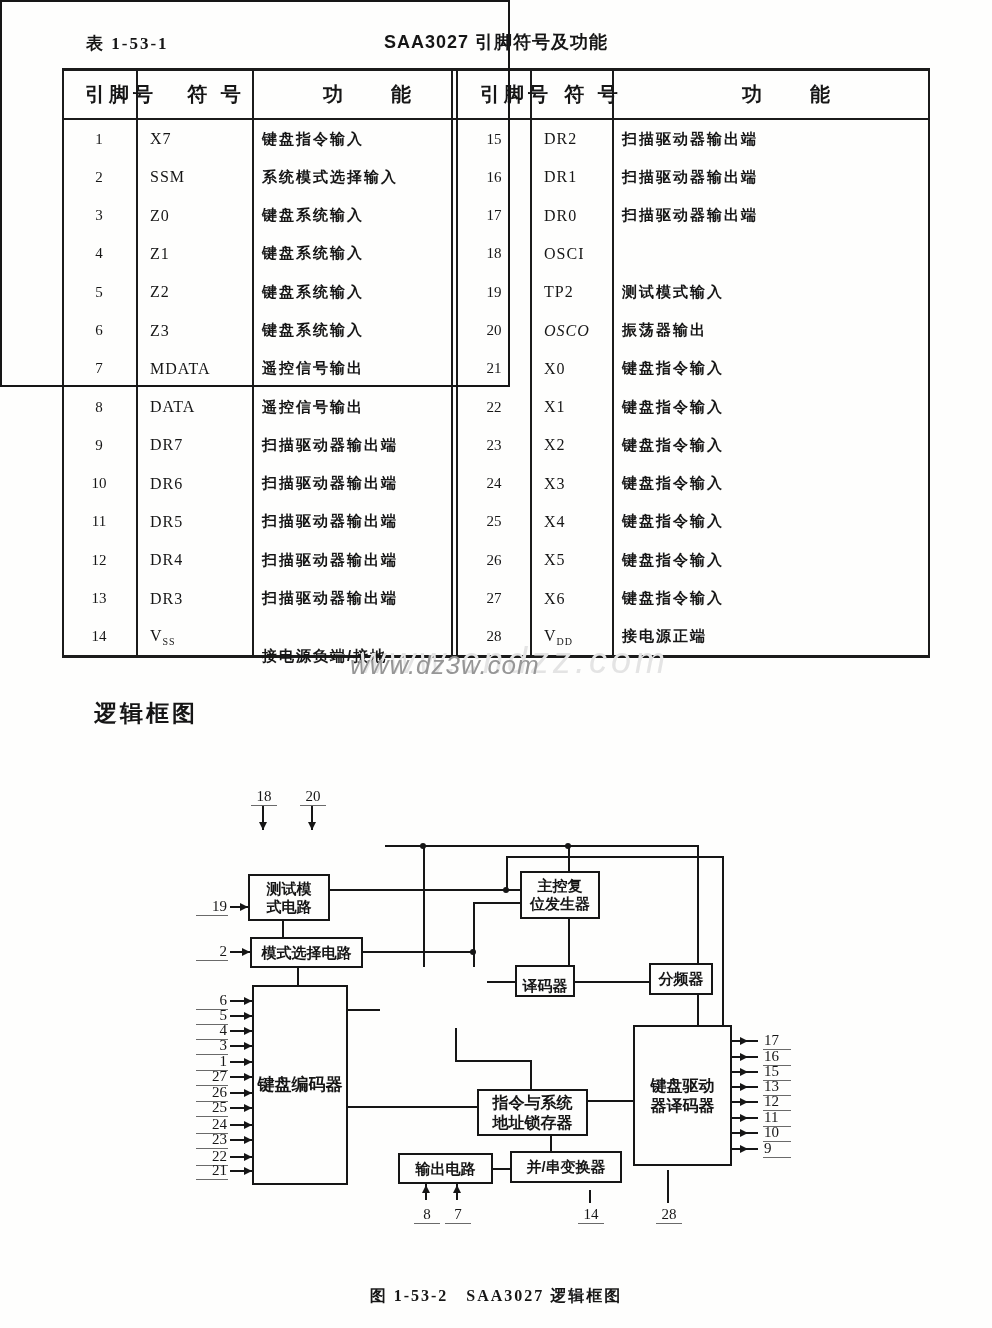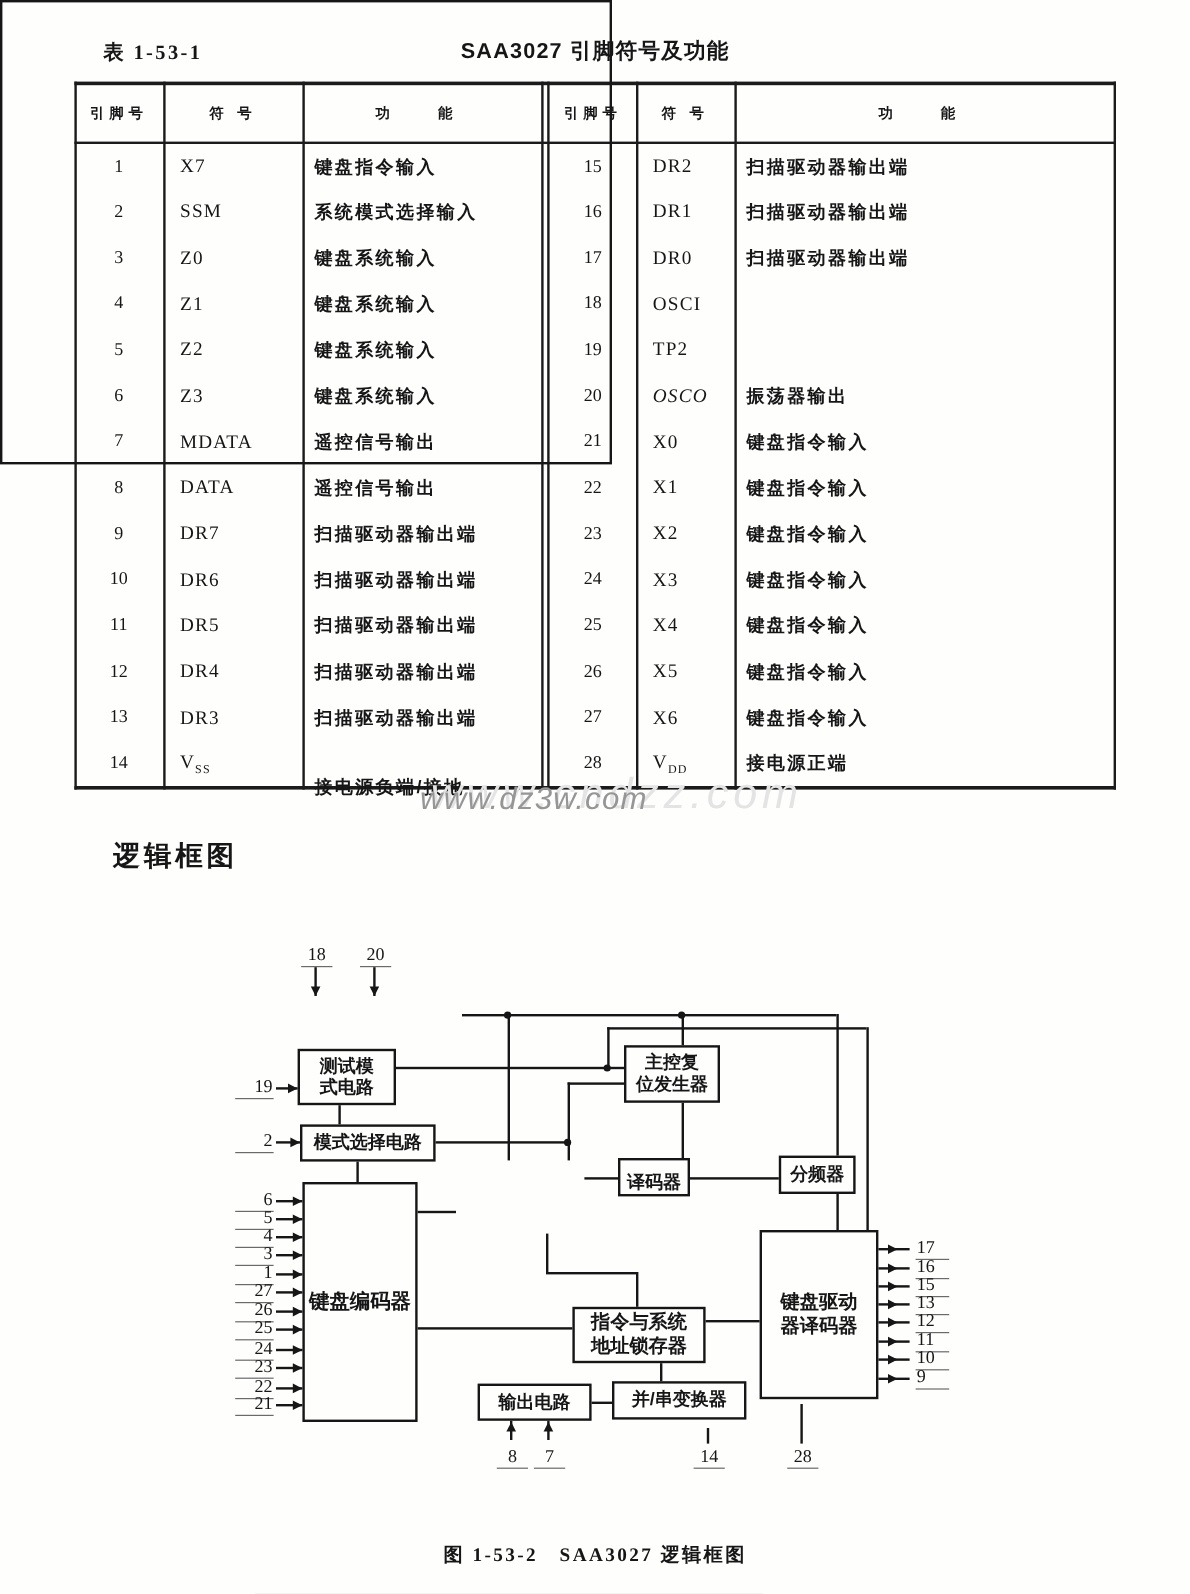--- a/index.html
+++ b/index.html
@@ -11,21 +11,21 @@
   .abs{position:absolute;}
   
   .tbl-label{left:86px;top:32px;font-size:17px;font-weight:700;letter-spacing:2px;
              font-family:"Liberation Serif","DejaVu Serif",serif;}
   .tbl-title{left:0;top:30px;width:992px;text-align:center;font-size:18px;font-weight:700;letter-spacing:1px;}
   
   .table{left:62px;top:68px;width:868px;height:590px;}
   .hline,.vline{position:absolute;background:#1b1b1b;}
   .cellnum{font-family:"Liberation Serif","DejaVu Serif",serif;}
   .th{position:absolute;top:0;height:52px;display:flex;align-items:center;justify-content:center;
-      font-size:12px;font-weight:700;letter-spacing:4px;}
+      font-size:20px;font-weight:700;letter-spacing:4px;padding-left:22px;}
   .rows{position:absolute;top:52px;height:536px;display:flex;flex-direction:column;justify-content:space-around;}
   .prow{display:flex;align-items:center;height:36px;}
   .c-pin{text-align:center;font-size:15px;}
   .c-sym{font-size:16px;letter-spacing:1px;font-family:"Liberation Serif","DejaVu Serif",serif;padding-left:14px;box-sizing:border-box;}
   .c-sym sub{font-size:10px;}
   .c-fn{font-size:15px;font-weight:700;letter-spacing:2px;padding-left:10px;box-sizing:border-box;white-space:nowrap;}
   
   .wm-ghost{left:359px;top:640px;width:640px;font-size:36px;color:#e4e4e4;font-style:italic;
             letter-spacing:4px;white-space:nowrap;}
   .wm-main{left:350px;top:650px;font-size:26px;color:#969696;font-style:italic;letter-spacing:1px;}
@@ -163,20 +163,21 @@
           <div class="c-sym" style="width:82px;">DR0</div>
           <div class="c-fn" style="width:318px;">扫描驱动器输出端</div>
         </div>
         <div class="prow">
           <div class="c-pin cellnum" style="width:72px;">18</div>
           <div class="c-sym" style="width:90px;">OSCI</div>
         </div>
         <div class="prow">
           <div class="c-pin cellnum" style="width:72px;">19</div>
           <div class="c-sym" style="width:82px;">TP2</div>
+          <div class="c-fn" style="width:318px;">测试模式输入</div>
         </div>
         <div class="prow">
           <div class="c-pin cellnum" style="width:72px;">20</div>
           <div class="c-sym" style="width:82px;font-style:italic;">OSCO</div>
           <div class="c-fn" style="width:318px;">振荡器输出</div>
         </div>
         <div class="prow">
           <div class="c-pin cellnum" style="width:72px;">21</div>
           <div class="c-sym" style="width:82px;">X0</div>
           <div class="c-fn" style="width:318px;">键盘指令输入</div>

